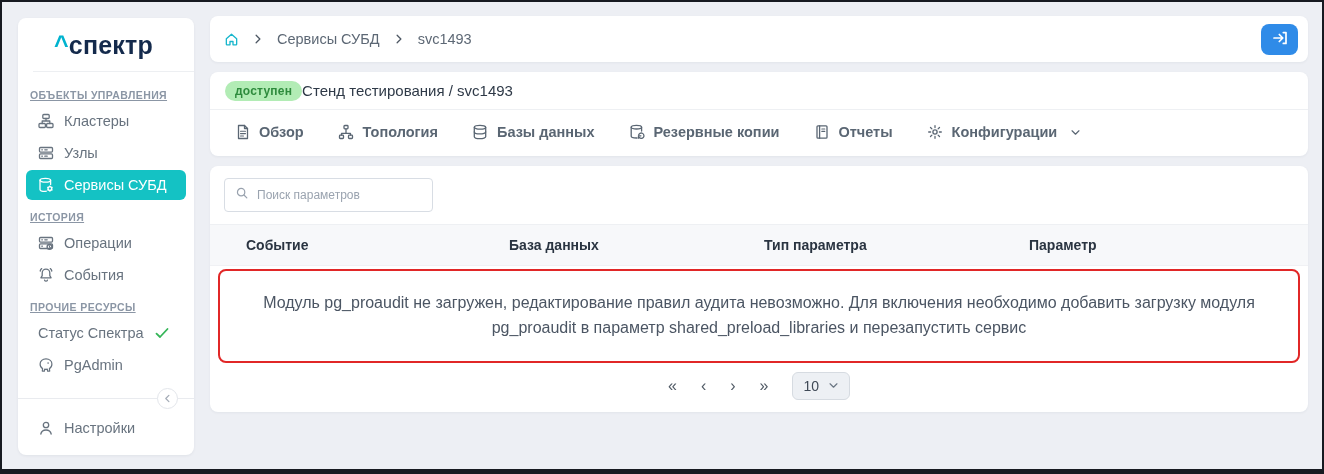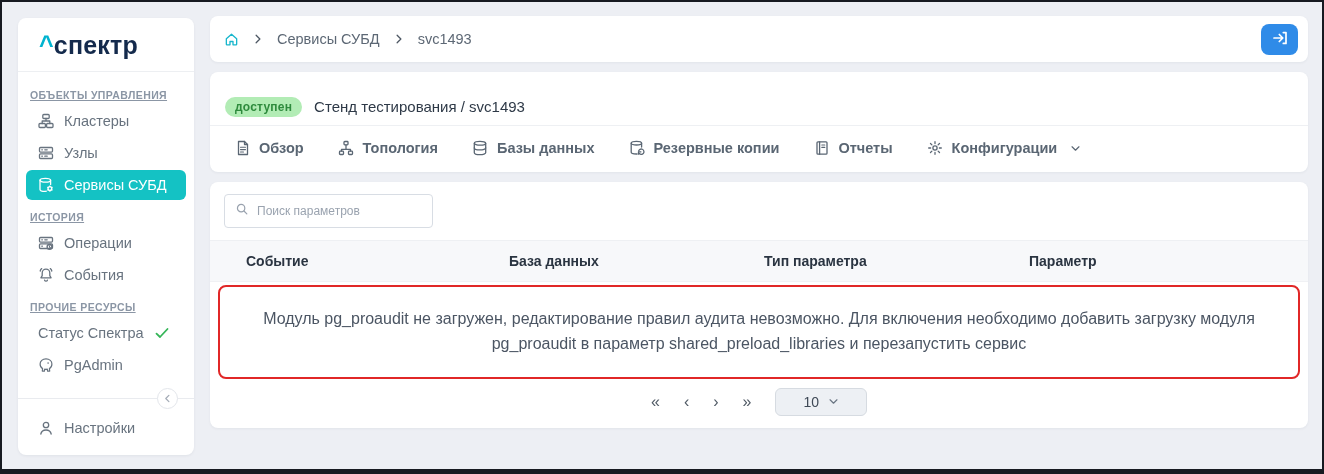--- a/index.html
+++ b/index.html
@@ -22,20 +22,21 @@
     background: #fff;
     border-radius: 8px;
     box-shadow: 0 1px 3px rgba(20,30,50,.06);
     display: flex; flex-direction: column;
   }
   .logo {
     padding: 13px 0 11px 21px;
     font-size: 25px; font-weight: 700;
     color: #142a4c; letter-spacing: .2px;
     border-bottom: 1px solid #edeff2;
+    margin-left: 15px;
   }
   .logo .caret { color: #00b3cf; font-weight: 800; }
   .nav { padding: 6px 0 0; }
   .nav-section {
     margin: 11px 12px 5px;
     font-size: 10.5px; font-weight: 700;
     color: #8b96a5; letter-spacing: .4px; text-decoration: underline;
   }
   .nav-item {
     display: flex; align-items: flex-end; gap: 10px;
@@ -74,21 +75,21 @@
   .breadcrumb .sep { color: #4e5864; display: inline-flex; }
   .breadcrumb .crumb { cursor: pointer; }
   .breadcrumb .crumb.last { color: #3c4document654; }
   .login-btn {
     width: 37px; height: 31px; border-radius: 8px;
     background: #2f8be8; color: #fff; border: none;
     display: flex; align-items: center; justify-content: center;
     cursor: pointer;
   }
 
-  .title-row { display: flex; align-items: center; gap: 12px; padding: 8px 15px; height: 37px; margin-top: 16px; }
+  .title-row { display: flex; align-items: center; padding: 8px 15px; height: 37px; }
   .status-badge {
     font-size: 12px; font-weight: 700; color: #2e8b3d;
     background: #b2ecb5; border-radius: 10px; padding: 3px 10px;
     letter-spacing: .2px;
   }
   .service-title { font-size: 15px; color: #2e3947; }
   .hdiv { border-top: 1px solid #eef0f3; }
 
   .tabs-row { display: flex; align-items: stretch; height: 46px; padding: 0 7px; }
   .tab {
@@ -131,21 +132,21 @@
   }
 
   .pagination {
     display: flex; justify-content: center; align-items: center; gap: 24px;
     padding: 9px 0 12px; color: #515b66;
   }
   .page-btn { font-size: 16px; cursor: pointer; line-height: 1; user-select: none; }
   .page-size {
     display: flex; align-items: center; gap: 9px;
     background: #edf0f4; border: 1px solid #d6dbe1; border-radius: 6px;
-    padding: 5px 27px; font-size: 14px; color: #3f4956; cursor: pointer;
+    padding: 5px 10px; font-size: 14px; color: #3f4956; cursor: pointer;
   }
   .page-size .icon { display: inline-flex; color: #6b7683; }
 </style>
 </head>
 <body>
 
 <div class="frame">
 
   <aside class="sidebar">
     <div class="logo"><span class="caret">^</span><span>спектр</span></div>

